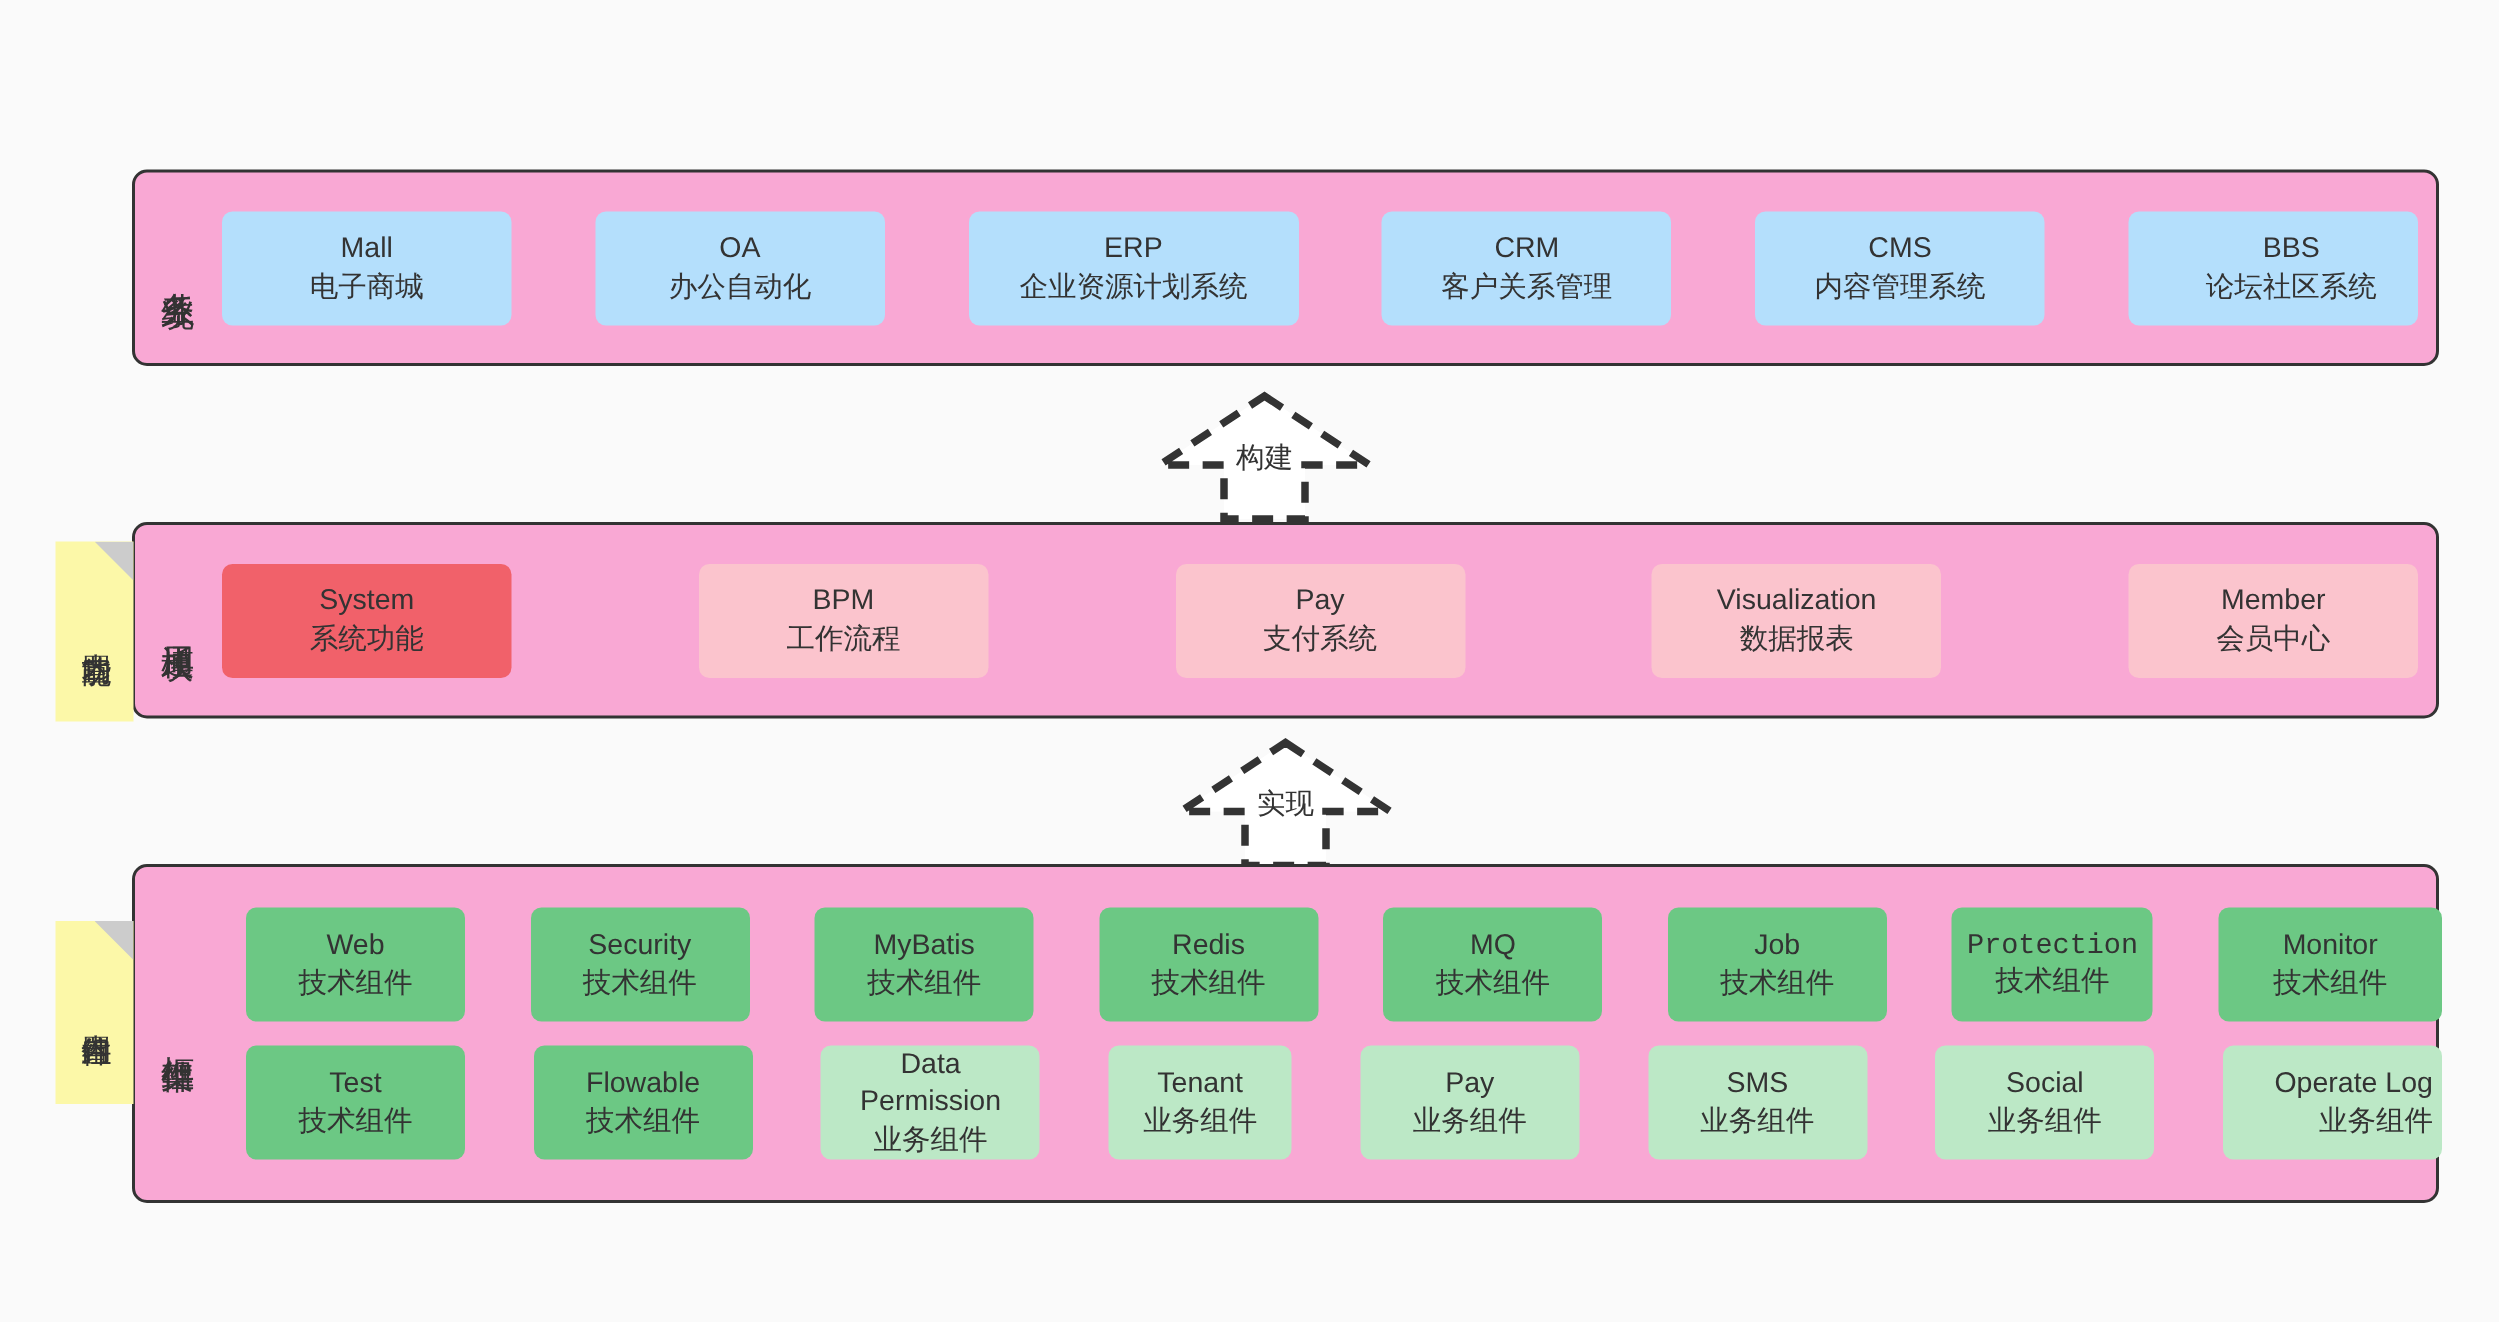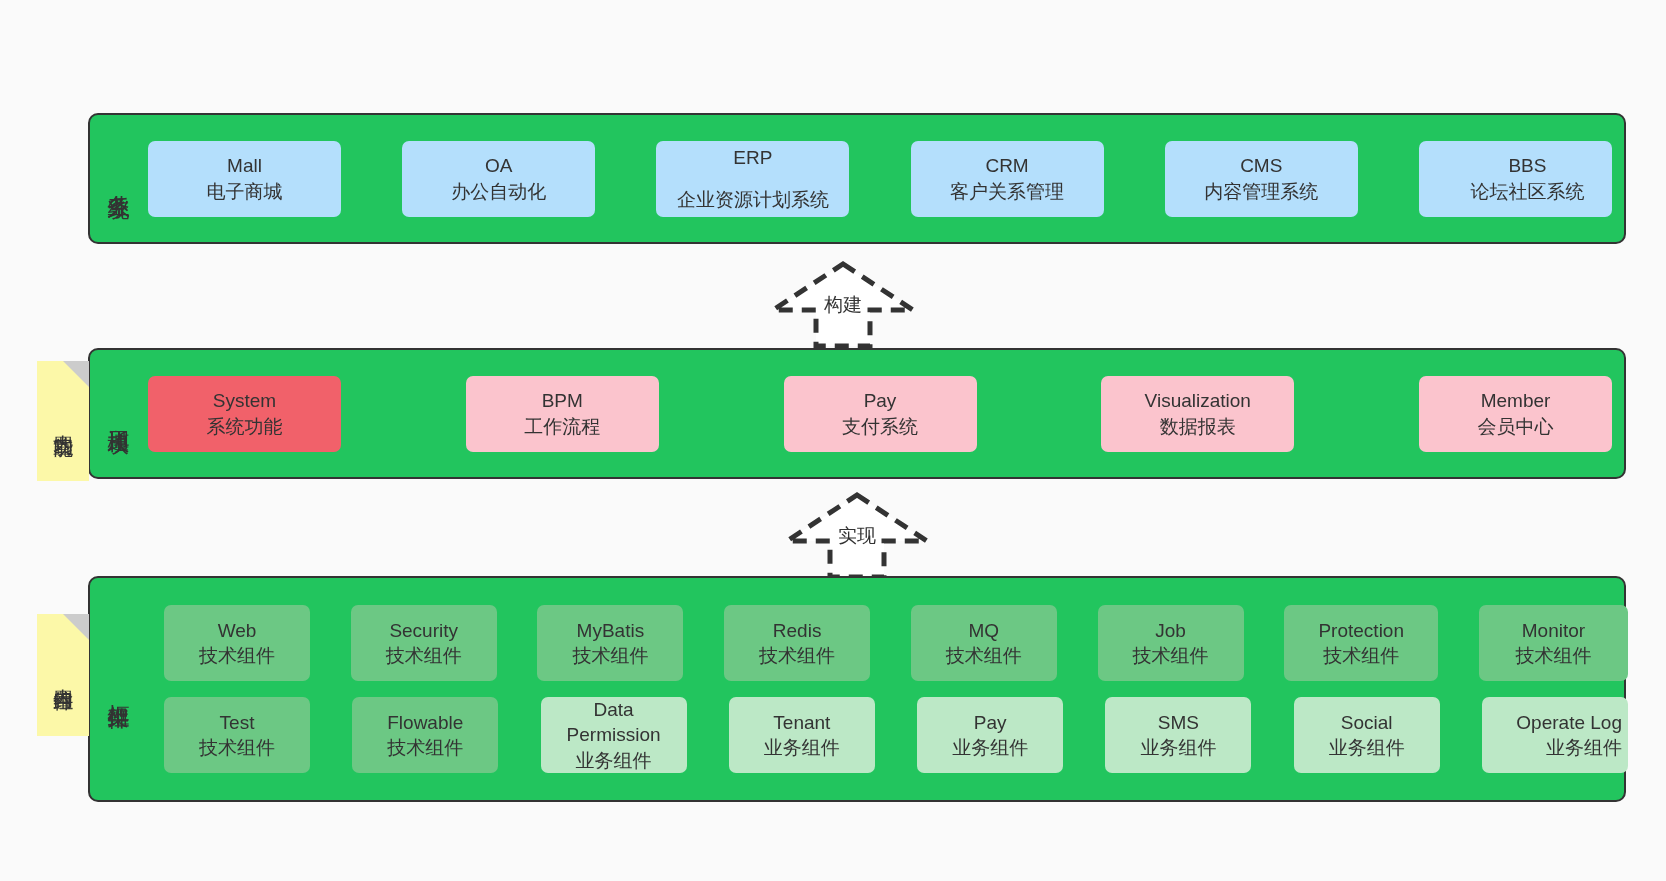--- a/index.html
+++ b/index.html
@@ -18,21 +18,21 @@
   #canvas {
     position: absolute;
     left: 0; top: 0;
     width: 1666px;
     height: 881px;
   }
 
   
   .layer {
     position: absolute;
-    background: #22c55e;
+    background: #f9a8d4;
     border: 2px solid #333333;
     border-radius: 10px;
     box-sizing: border-box;
     display: flex;
     align-items: stretch;
   }
   .layer-title {
     width: 58px;
     flex: 0 0 58px;
     display: flex;
@@ -143,21 +143,21 @@
     <div class="layer-title">业务系统</div>
     <div class="layer-body" id="business-body">
         <div class="card blue" style="width: 193px; height: 76px;">
           <div class="en">Mall</div>
           <div class="cn">电子商城</div>
         </div>
         <div class="card blue" style="width: 193px; height: 76px;">
           <div class="en">OA</div>
           <div class="cn">办公自动化</div>
         </div>
-        <div class="card blue" style="width: 193px; height: 76px; justify-content: space-between;">
+        <div class="card blue" style="width: 220px; height: 76px;">
           <div class="en">ERP</div>
           <div class="cn">企业资源计划系统</div>
         </div>
         <div class="card blue" style="width: 193px; height: 76px;">
           <div class="en">CRM</div>
           <div class="cn">客户关系管理</div>
         </div>
         <div class="card blue" style="width: 193px; height: 76px;">
           <div class="en">CMS</div>
           <div class="cn">内容管理系统</div>
@@ -240,21 +240,21 @@
             <div class="cn">技术组件</div>
           </div>
           <div class="card green" style="width: 146px; height: 76px;">
             <div class="en">MQ</div>
             <div class="cn">技术组件</div>
           </div>
           <div class="card green" style="width: 146px; height: 76px;">
             <div class="en">Job</div>
             <div class="cn">技术组件</div>
           </div>
-          <div class="card green" style="width: 154px; height: 76px;">
+          <div class="card green" style="width: 134px; height: 76px; font-family: Liberation Mono, monospace;">
             <div class="en">Protection</div>
             <div class="cn">技术组件</div>
           </div>
           <div class="card green" style="width: 149px; height: 76px;">
             <div class="en">Monitor</div>
             <div class="cn">技术组件</div>
           </div>
         </div>
       <div class="row" id="framework-row2">
           <div class="card green" style="width: 146px; height: 76px;">
@@ -262,21 +262,21 @@
             <div class="cn">技术组件</div>
           </div>
           <div class="card green" style="width: 146px; height: 76px;">
             <div class="en">Flowable</div>
             <div class="cn">技术组件</div>
           </div>
           <div class="card greenlight wrapen" style="width: 146px; height: 76px;">
             <div class="en">Data Permission</div>
             <div class="cn">业务组件</div>
           </div>
-          <div class="card greenlight" style="width: 146px; height: 76px;">
+          <div class="card greenlight" style="width: 122px; height: 76px;">
             <div class="en">Tenant</div>
             <div class="cn">业务组件</div>
           </div>
           <div class="card greenlight" style="width: 146px; height: 76px;">
             <div class="en">Pay</div>
             <div class="cn">业务组件</div>
           </div>
           <div class="card greenlight" style="width: 146px; height: 76px;">
             <div class="en">SMS</div>
             <div class="cn">业务组件</div>

